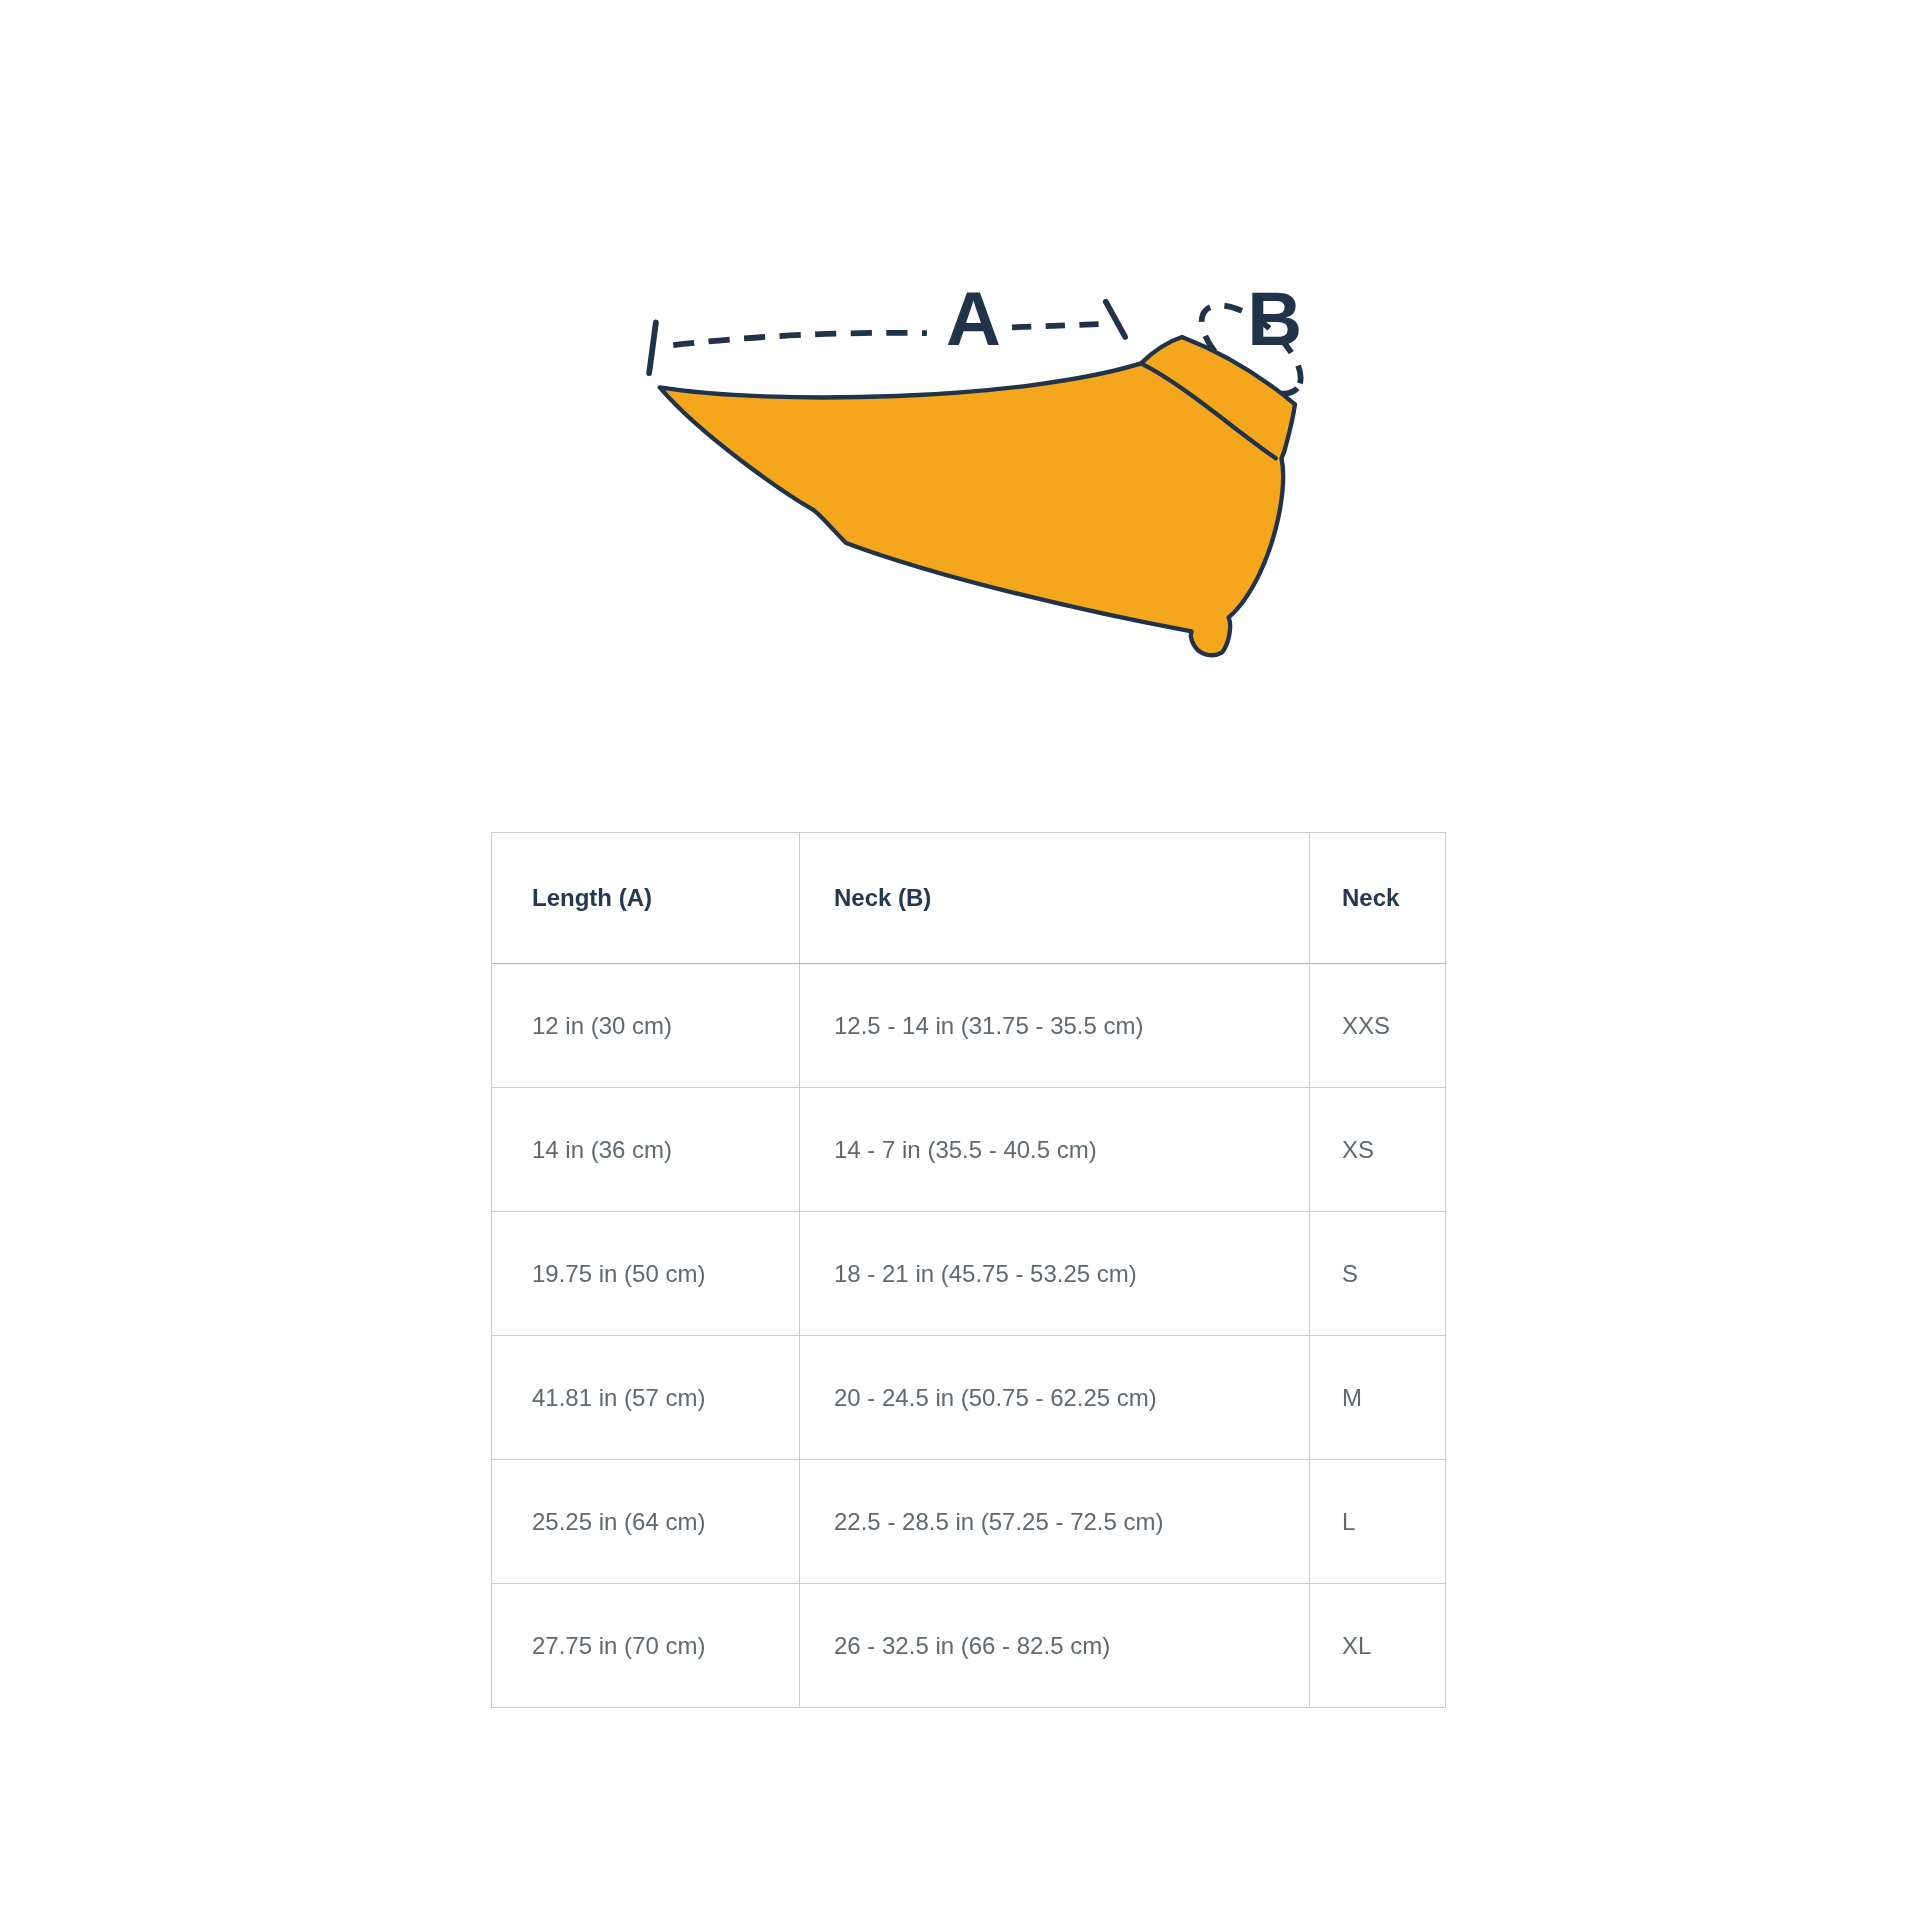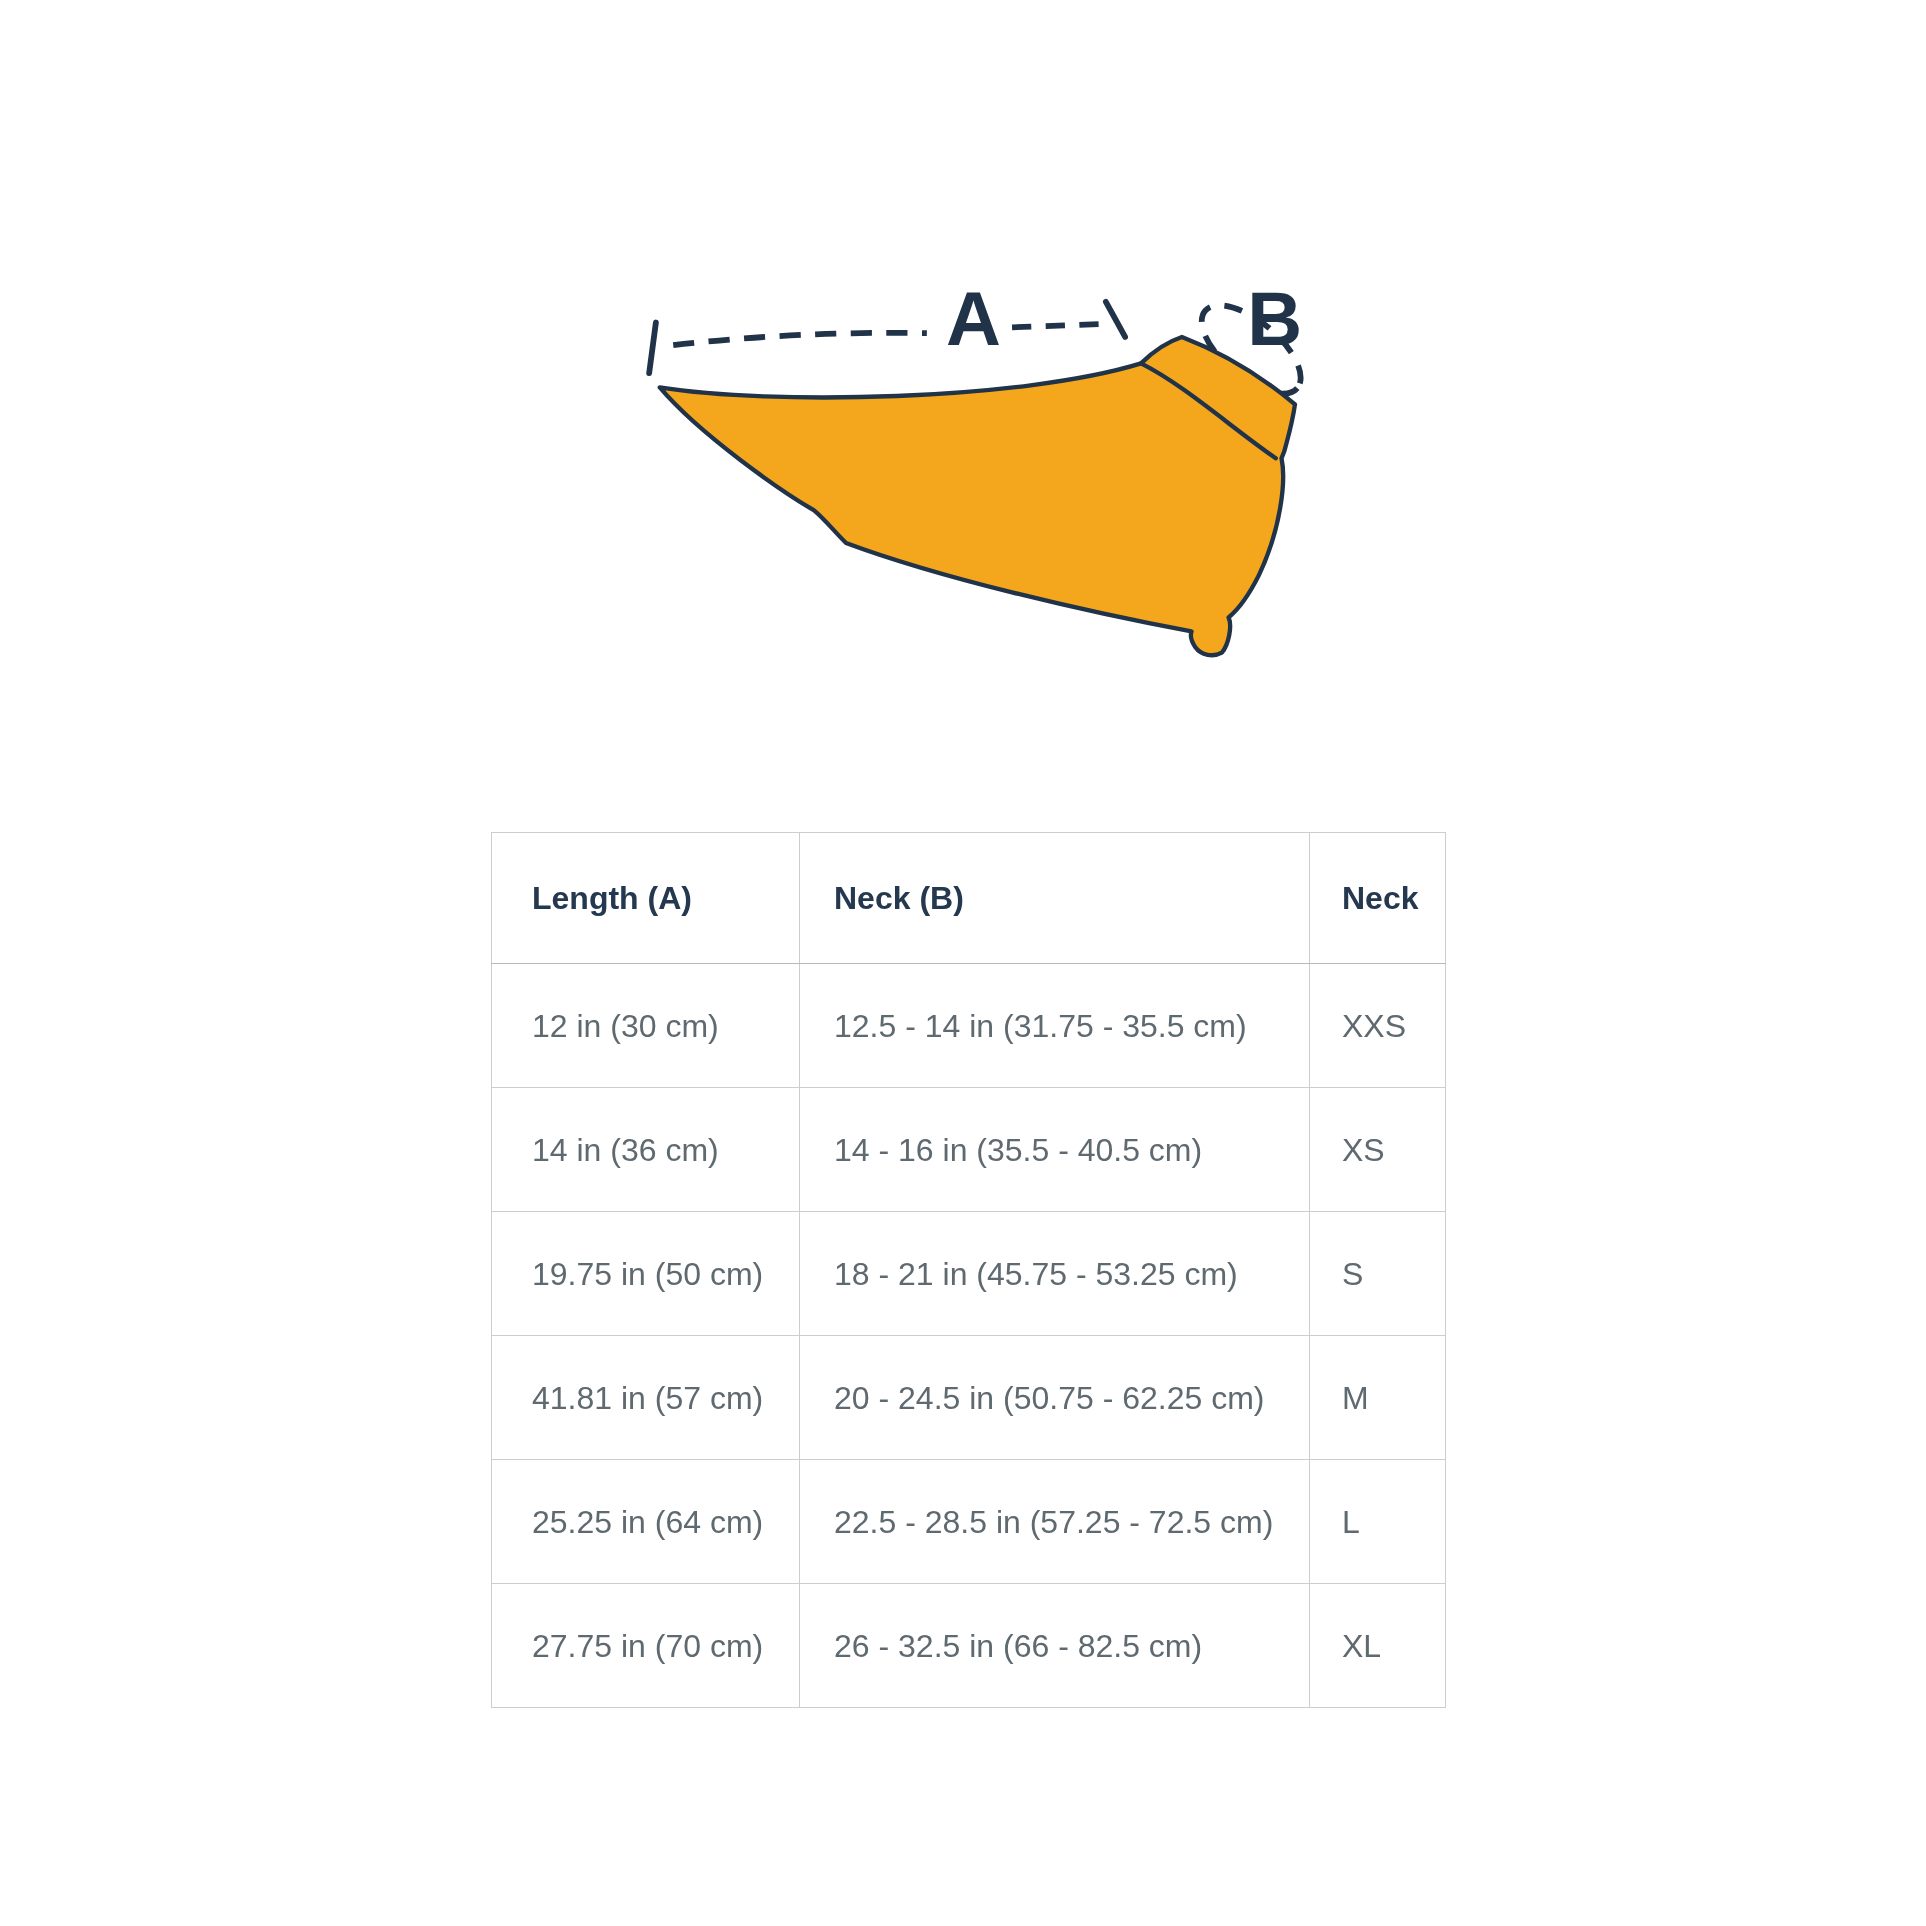--- a/index.html
+++ b/index.html
@@ -29,21 +29,21 @@
     left: 491px;
     top: 832px;
     width: 954px;
     border-collapse: collapse;
     table-layout: fixed;
   }
   .size-table th, .size-table td {
     border: 1.4px solid #cbcdcf;
     text-align: left;
     vertical-align: middle;
-    font-size: 32px;
+    font-size: 24px;
     line-height: 1.25;
     white-space: nowrap;
     overflow: hidden;
   }
   .size-table th {
     height: 128px;
     font-weight: bold;
     color: #24384f;
     border-bottom: 1.9px solid #b6b9bc;
   }
@@ -115,21 +115,21 @@
       </tr>
     </thead>
     <tbody>
       <tr>
         <td>12 in (30 cm)</td>
         <td>12.5 - 14 in (31.75 - 35.5 cm)</td>
         <td>XXS</td>
       </tr>
       <tr>
         <td>14 in (36 cm)</td>
-        <td>14 - 16 in (35.5 - 40.5 cm)</td>
+        <td>14 - 7 in (35.5 - 40.5 cm)</td>
         <td>XS</td>
       </tr>
       <tr>
         <td>19.75 in (50 cm)</td>
         <td>18 - 21 in (45.75 - 53.25 cm)</td>
         <td>S</td>
       </tr>
       <tr>
         <td>41.81 in (57 cm)</td>
         <td>20 - 24.5 in (50.75 - 62.25 cm)</td>

